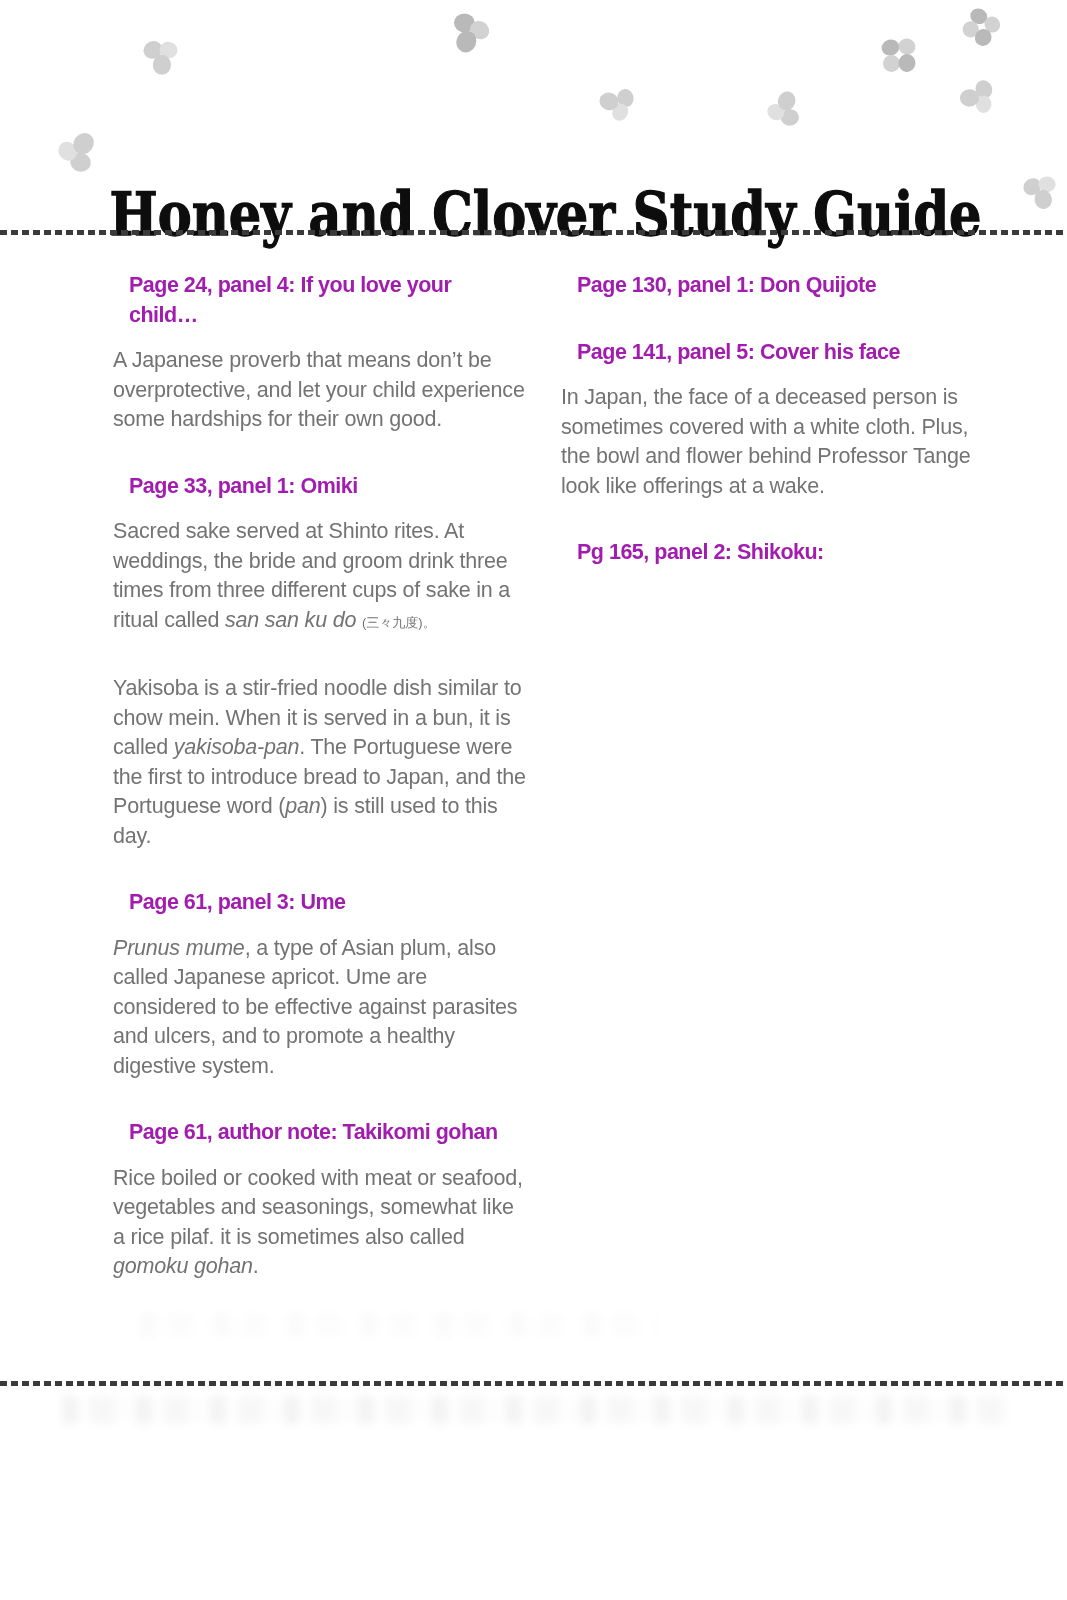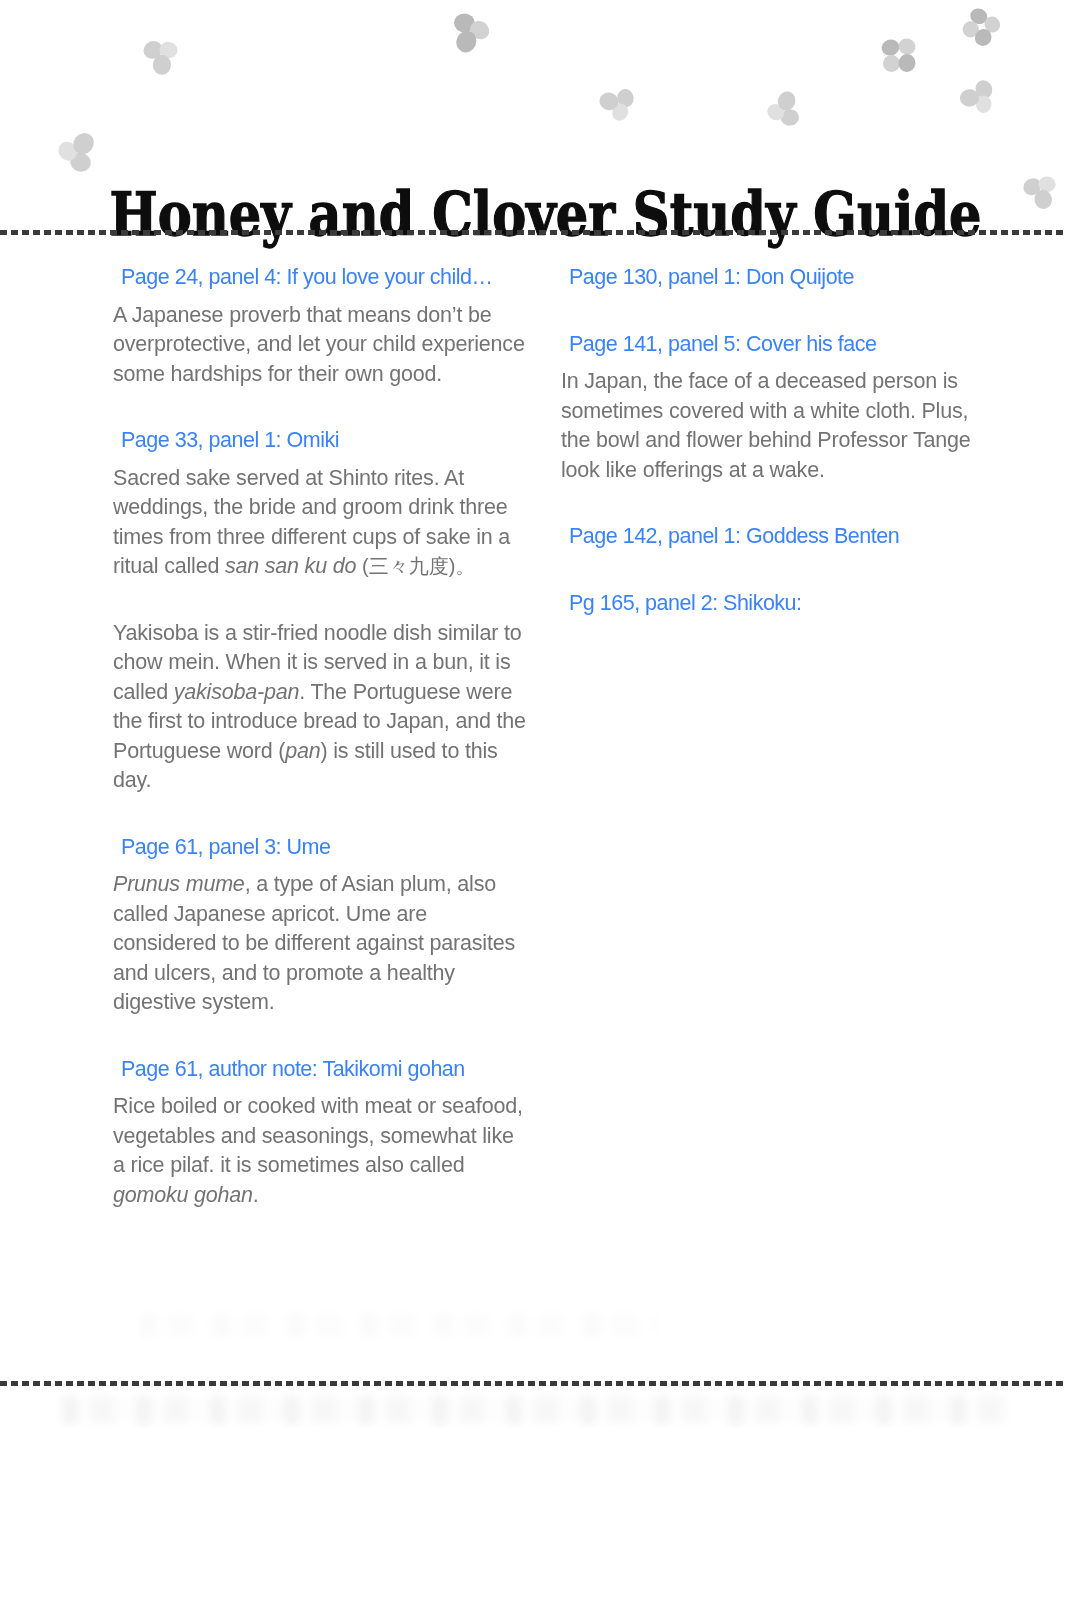--- a/index.html
+++ b/index.html
@@ -30,29 +30,29 @@
   .divider.bottom { top:1381px; }
 
   
   .columns {
     position:absolute; top:255px; left:113px;
     width:861px; display:flex; gap:35px;
   }
   .col { width:413px; }
   .entry { margin:0 0 37px 0; }
   .entry-heading {
-    margin:8px; font-size:21.5px; line-height:29.5px;
-    font-weight:normal; letter-spacing:-0.5px; color:#3b82f6;
+    margin:16px; font-size:21.5px; line-height:29.5px;
+    font-weight:bold; letter-spacing:-0.5px; color:#a21caf;
   }
   .entry-body {
     margin:0; font-size:21.5px; line-height:29.5px;
     letter-spacing:-0.2px; color:#737373;
   }
   .entry-body .i { font-style:italic; }
-  .entry-body .cjk { font-size:20px; letter-spacing:0;margin-top:40px; }
+  .entry-body .cjk { font-size:13px; letter-spacing:0;margin-top:40px; }
 
   
   .clover { position:absolute; }
   .clover.light { --p1:#cfcfcf; --p2:#e0e0e0; }
   .clover.mid   { --p1:#b9b9b9; --p2:#d2d2d2; }
 
   
   .smudge {
     position:absolute; filter:blur(4px); pointer-events:none;
     background:repeating-linear-gradient(90deg,
@@ -128,40 +128,39 @@
     <h2 class="entry-heading">Page 33, panel 1: Omiki</h2>
     <p class="entry-body"><span>Sacred sake served at Shinto rites.  At weddings, the bride and groom drink three times from three different cups of sake in a ritual called </span><span class="i">san san ku do</span><span> </span><span class="cjk">(三々九度)。</span></p>
   </section>
 
   <section class="entry">
     <p class="entry-body"><span>Yakisoba is a stir-fried noodle dish similar to chow mein. When it is served in a bun, it is called </span><span class="i">yakisoba-pan</span><span>. The Portuguese were the first to introduce bread to Japan, and the Portuguese word (</span><span class="i">pan</span><span>) is still used to this day.</span></p>
   </section>
 
   <section class="entry">
     <h2 class="entry-heading">Page 61, panel 3: Ume</h2>
-    <p class="entry-body"><span class="i">Prunus mume</span><span>, a type of Asian plum, also called Japanese apricot. Ume are considered to be different against parasites and ulcers, and to promote a healthy digestive system.</span></p>
+    <p class="entry-body"><span class="i">Prunus mume</span><span>, a type of Asian plum, also called Japanese apricot. Ume are considered to be effective against parasites and ulcers, and to promote a healthy digestive system.</span></p>
   </section>
 
   <section class="entry">
     <h2 class="entry-heading">Page 61, author note: Takikomi gohan</h2>
     <p class="entry-body"><span>Rice boiled or cooked with meat or seafood, vegetables and seasonings, somewhat like a rice pilaf. it is sometimes also called </span><span class="i">gomoku gohan</span><span>.</span></p>
   </section>
 </div>
     <div class="col" id="col-right">
   <section class="entry">
     <h2 class="entry-heading">Page 130, panel 1: Don Quijote</h2>
   </section>
 
   <section class="entry">
     <h2 class="entry-heading">Page 141, panel 5: Cover his face</h2>
     <p class="entry-body"><span>In Japan, the face of a deceased person is sometimes covered with a white cloth.  Plus, the bowl and flower behind Professor Tange look like offerings at a wake.</span></p>
   </section>
 
   <section class="entry">
-    <h2 class="entry-heading">Page 142, panel 1: Goddess Benten</h2>
   </section>
 
   <section class="entry">
     <h2 class="entry-heading">Pg 165, panel 2: Shikoku:</h2>
   </section>
 </div>
   </div>
 
   <div class="divider bottom"></div>
 

